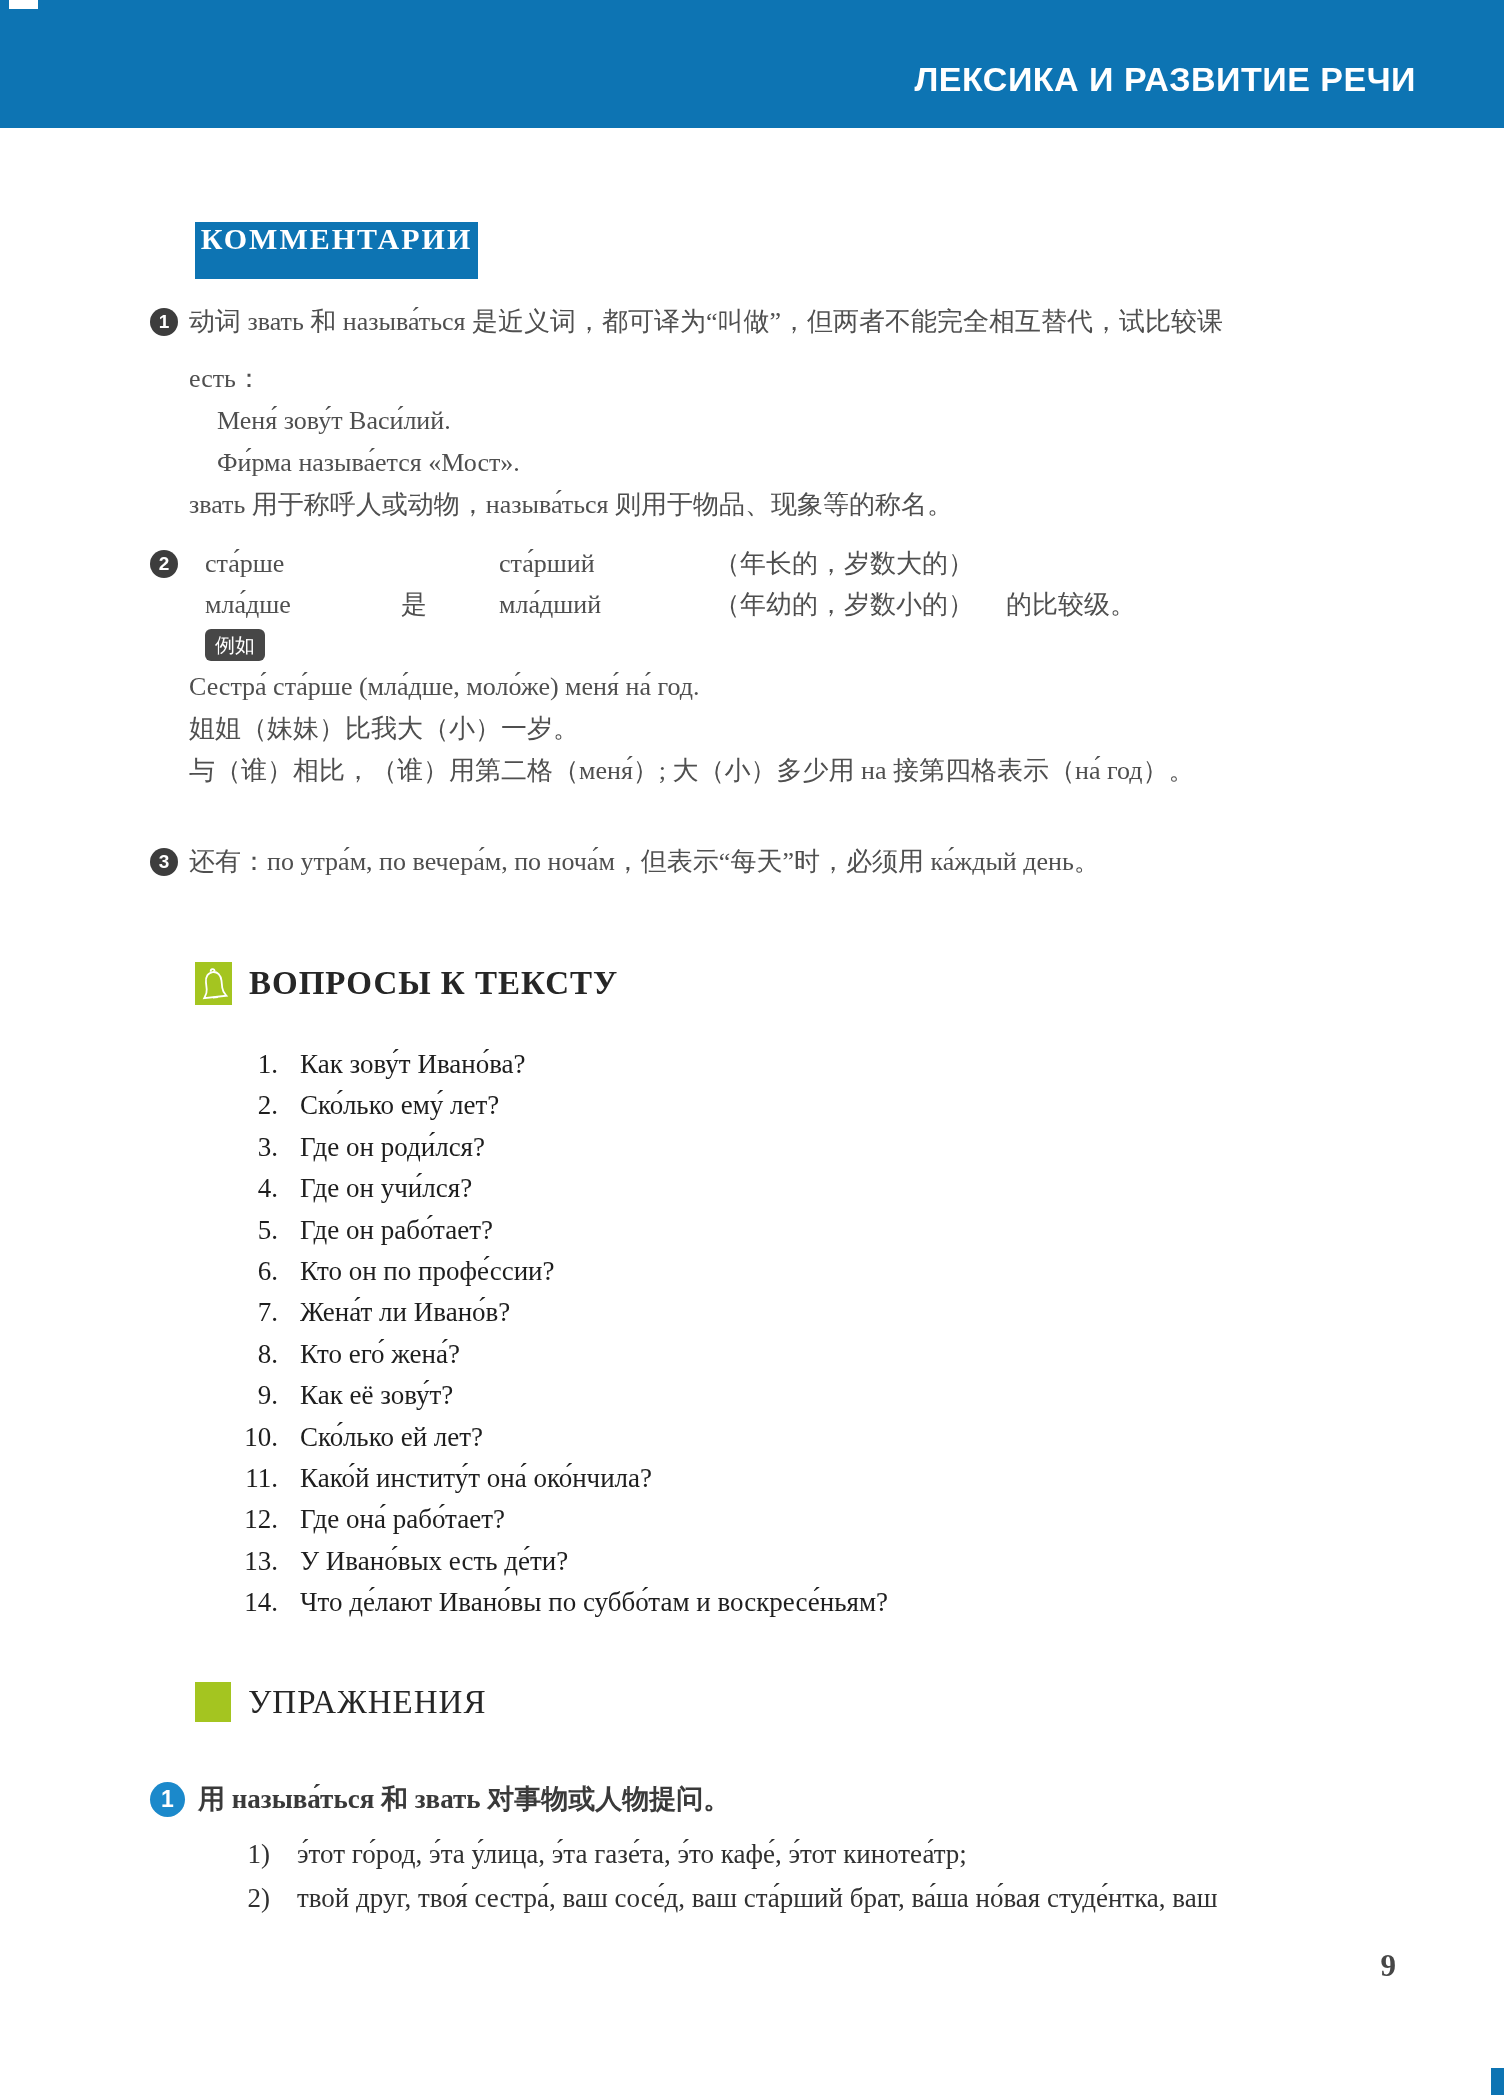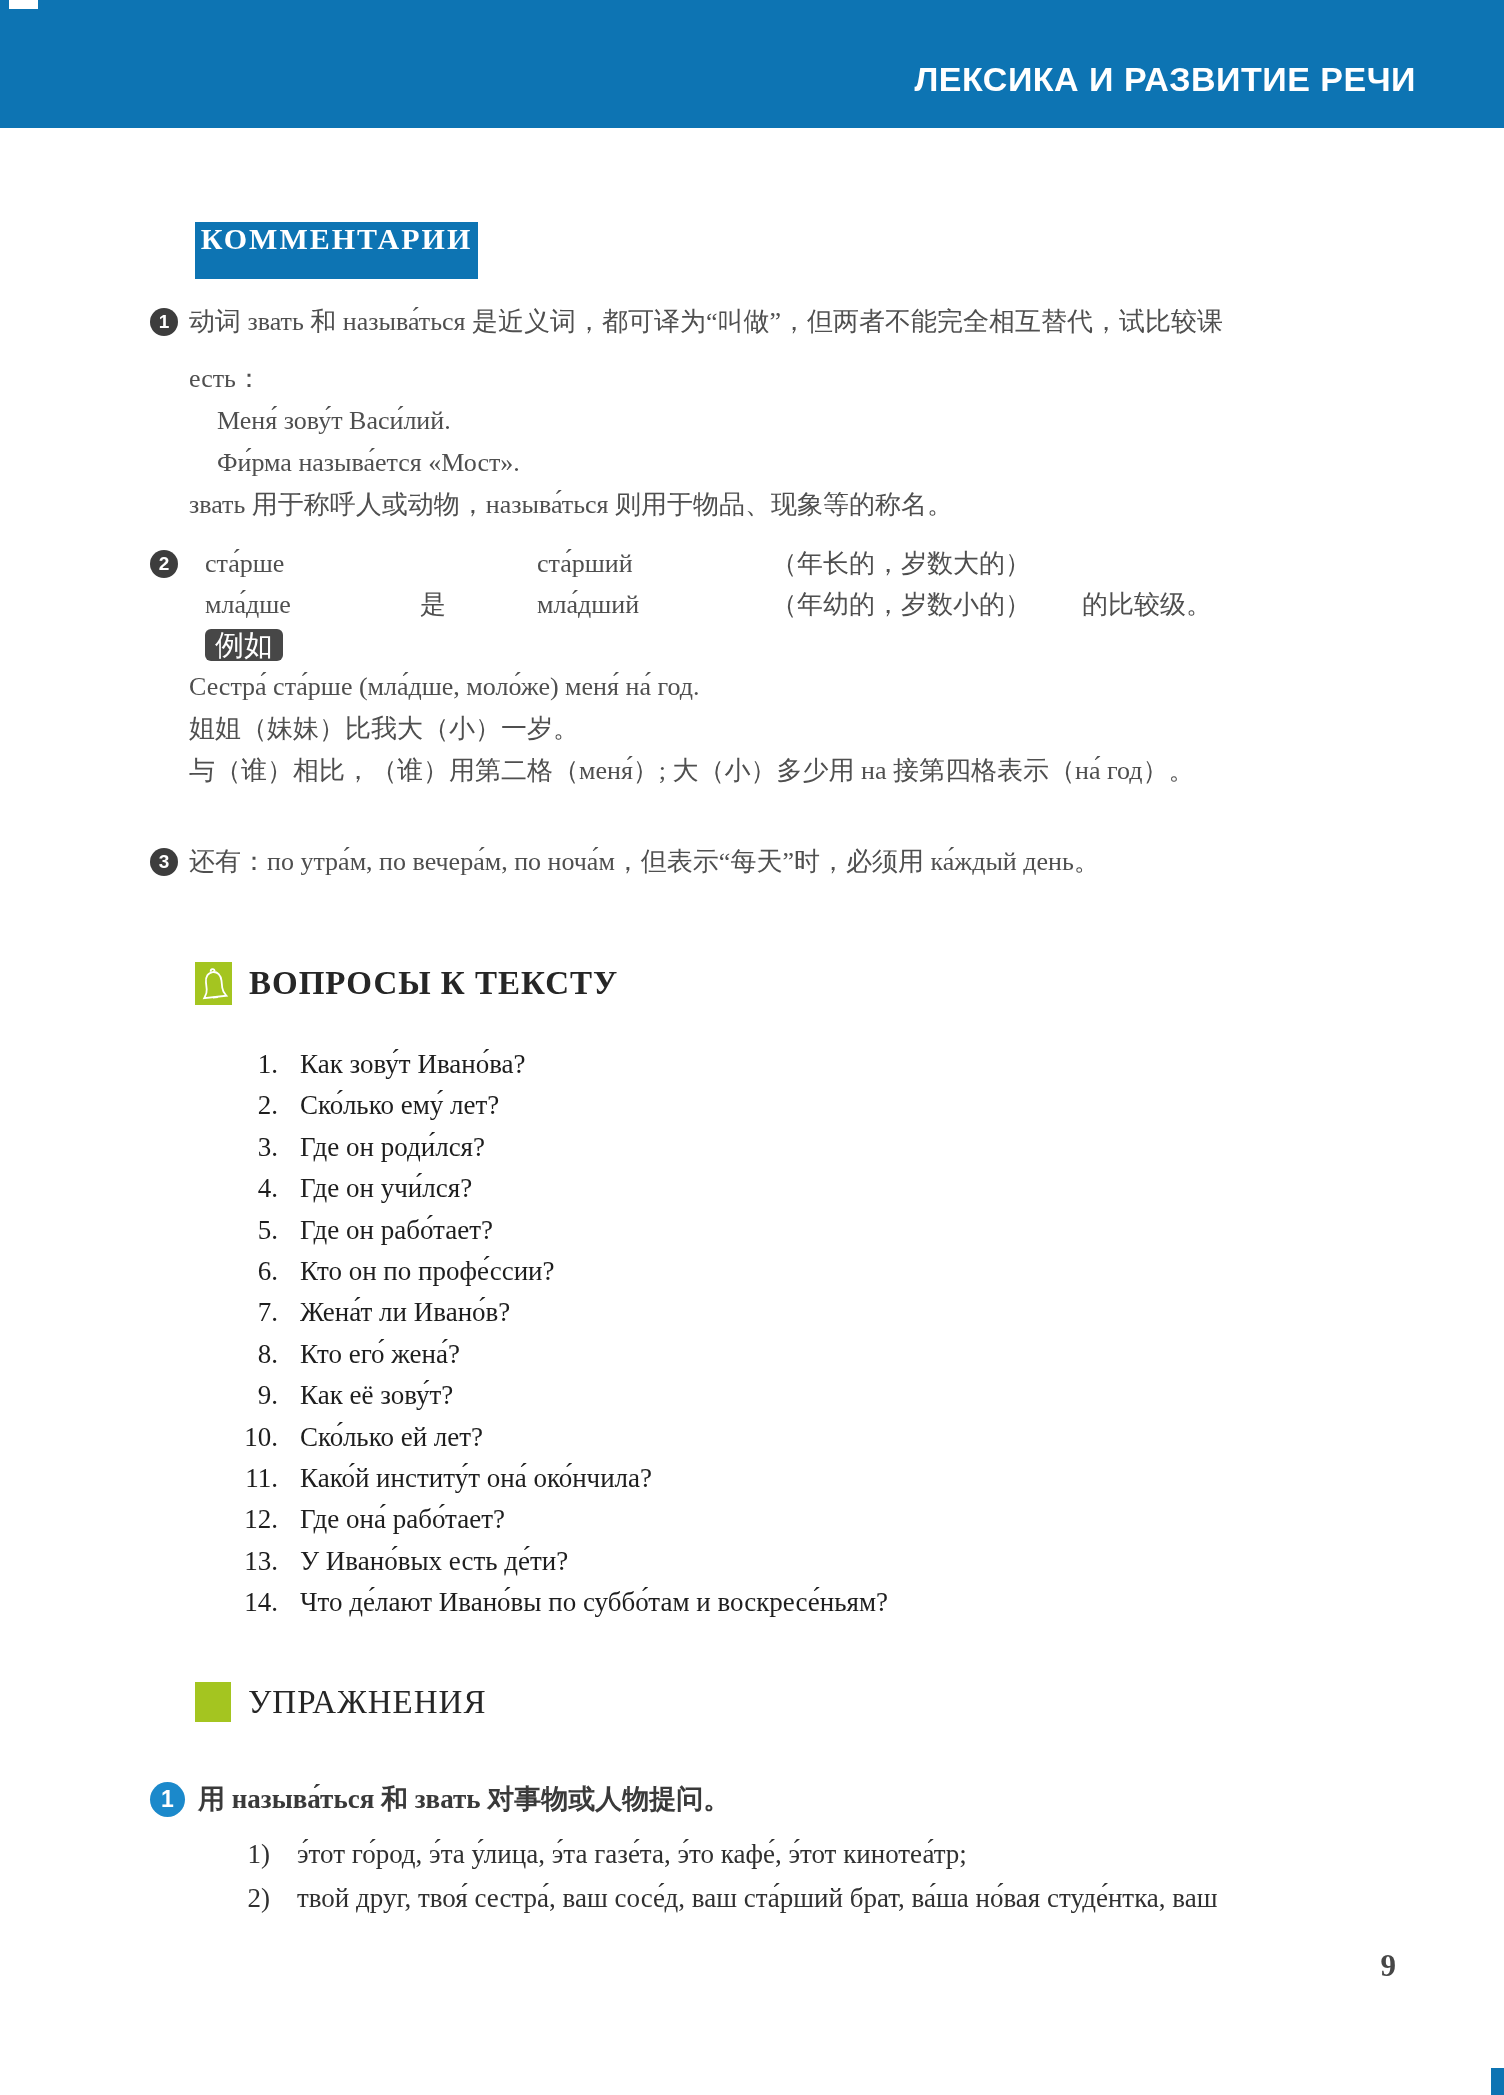--- a/index.html
+++ b/index.html
@@ -25,28 +25,28 @@
   .c3 {left:150px; top:841px; width:1290px;}
   .bullet {flex:none; width:28px; height:28px; border-radius:50%; background:#3d3d3d; color:#fff;
          font-family:"Liberation Sans","DejaVu Sans",sans-serif; font-size:19px; font-weight:700;
          display:flex; align-items:center; justify-content:center; margin-top:7px;}
   .c-body {flex:1; margin-left:11px; font-size:26px; color:#4f4f4f;}
   .c-line {line-height:42px; white-space:nowrap;}
   .gap-b {margin-bottom:15px;}
   .indent {margin-left:28px;}
 
   
-  .t-row {display:flex; line-height:41px; white-space:nowrap;gap:19px;}
+  .t-row {display:flex; line-height:41px; white-space:nowrap;}
   .t-c1 {flex:none; width:196px; margin-left:16px;}
   .t-c2 {flex:none; width:98px;}
   .t-c3 {flex:none; width:215px;}
   .t-c4 {flex:none; width:292px;}
   .t-c5 {flex:1;}
   .ex-badge {display:inline-block; margin:4px 0 5px 16px; background:#474747; color:#ffffff;
-         font-family:"Liberation Sans","DejaVu Sans",sans-serif; font-size:29px; line-height:30px;
+         font-family:"Liberation Sans","DejaVu Sans",sans-serif; font-size:20px; line-height:30px;
          padding:1px 10px; border-radius:6px;}
 
   
   .sec-heading {position:absolute; display:flex; align-items:center;}
   .q-heading {left:195px; top:962px;}
   .e-heading {left:195px; top:1682px;}
   .icon-sq {flex:none; width:37px; height:43px; background:#a4c520;
          display:flex; align-items:center; justify-content:center;}
   .e-heading .icon-sq {width:36px; height:40px;}
   .sec-title {margin-left:17px; font-size:33px; color:#262626; letter-spacing:1px; white-space:nowrap;}

